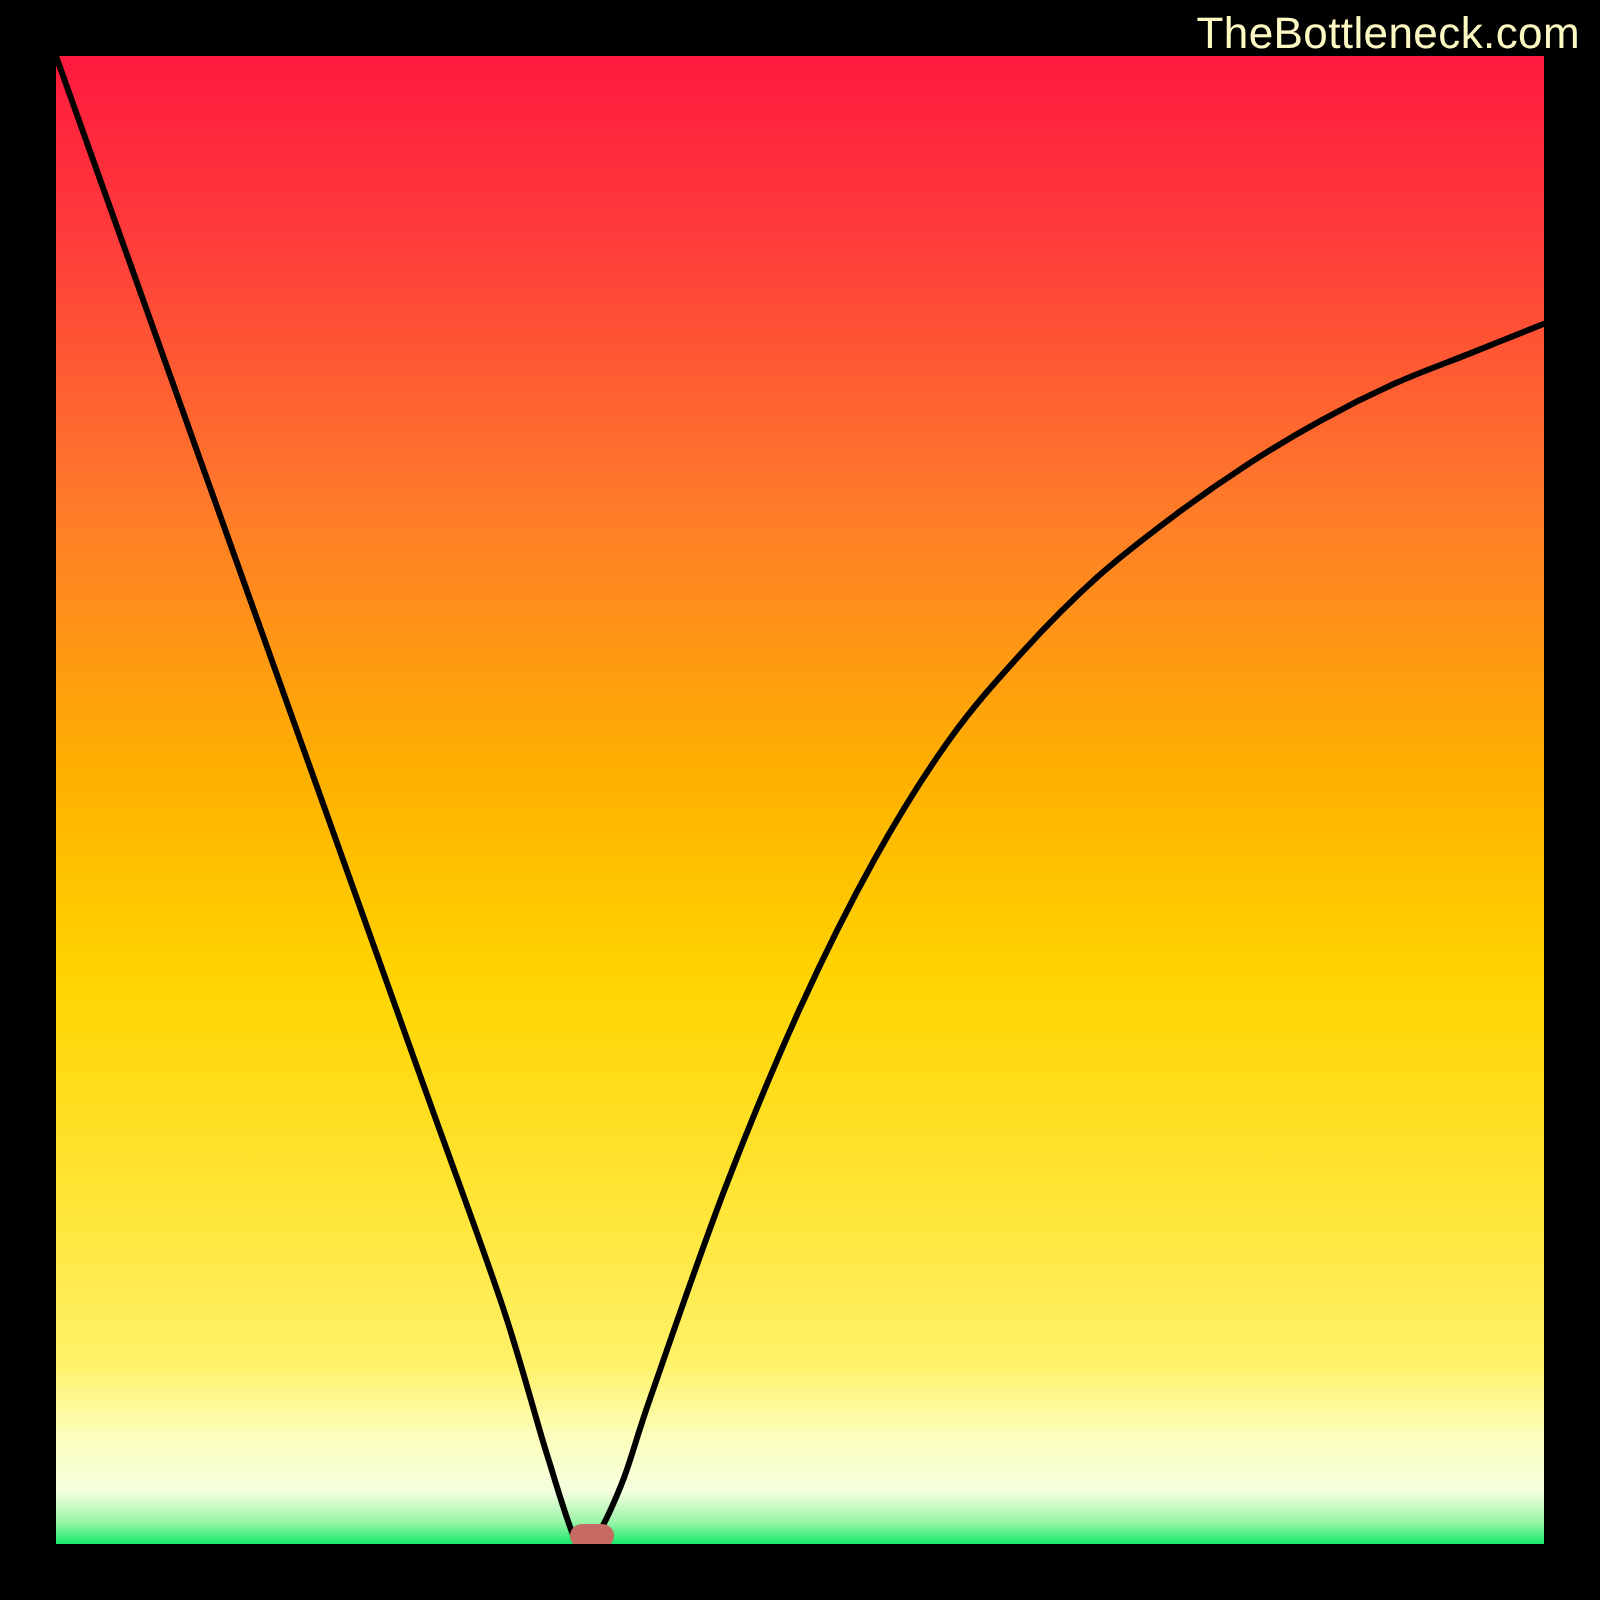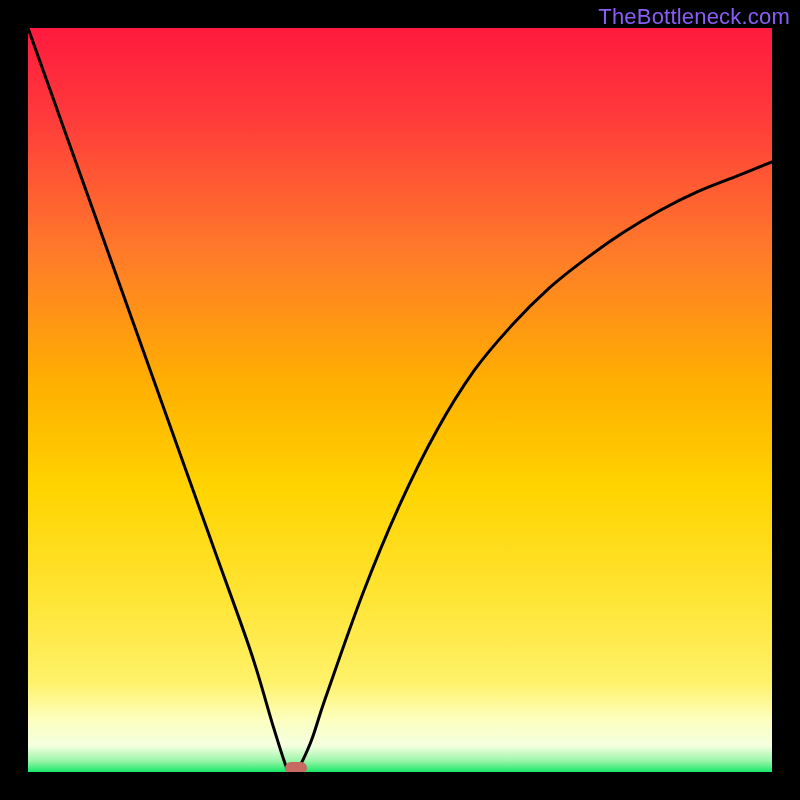--- a/index.html
+++ b/index.html
@@ -21,21 +21,21 @@
     left: 28px;
     top: 28px;
     width: 744px;
     height: 744px;
     overflow: hidden;
   }
   .watermark {
     position: absolute;
     top: 4px;
     right: 10px;
-    color: #8b5cf6;
+    color: #fef9c3;
     font-size: 22px;
     font-weight: 500;
     letter-spacing: 0.2px;
     z-index: 10;
     user-select: none;
   }
   .marker {
     position: absolute;
     width: 22px;
     height: 12px;

